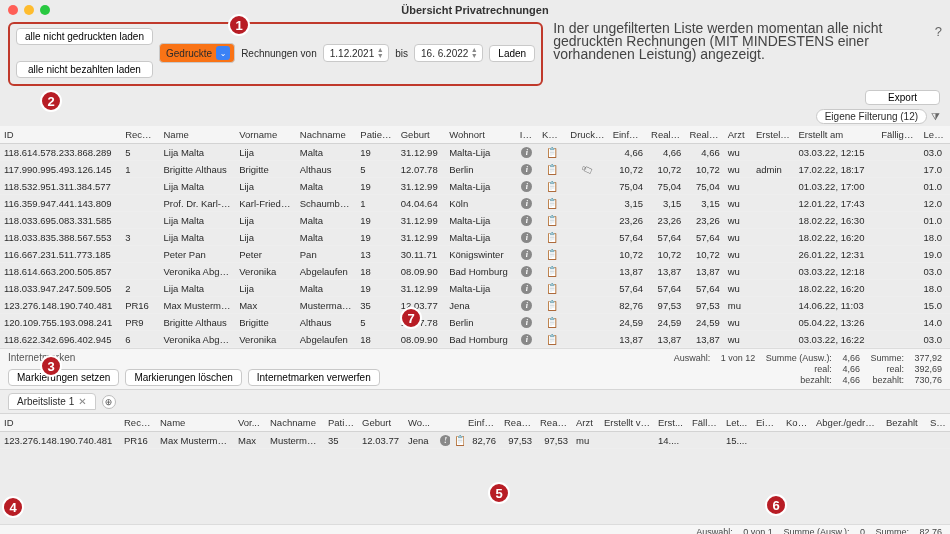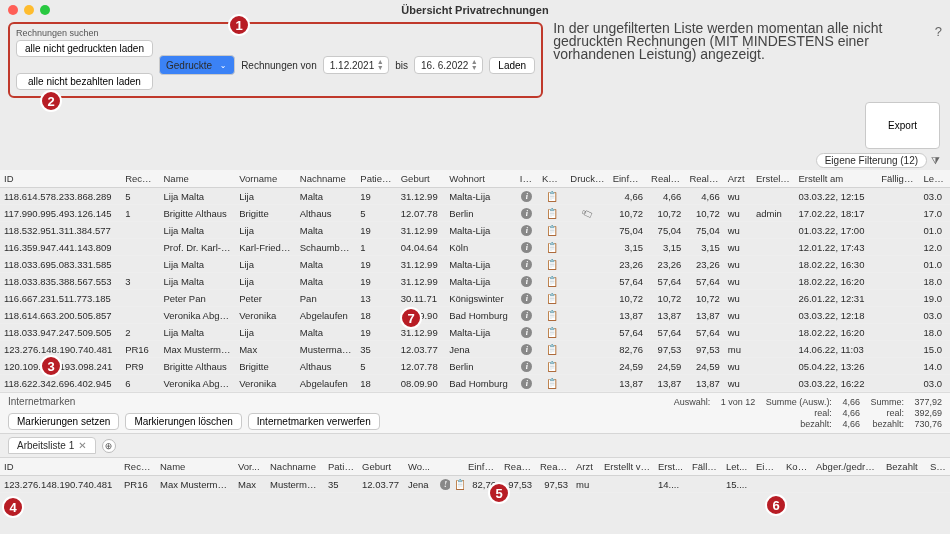--- a/index.html
+++ b/index.html
@@ -44,21 +44,21 @@
   .searchbox-row { display: flex; align-items: center; gap: 6px; }
   .btnstack { display: flex; flex-direction: column; gap: 16px; }
   .btn {
     background: #fff;
     border: 1px solid #c9c9c9;
     border-radius: 4px;
     padding: 2px 8px;
     font-size: 10px;
     cursor: pointer;
   }
-  .select { display: inline-flex; align-items: center; background: #3b82f6; border: 1px solid #c9c9c9; border-radius: 4px; padding: 2px 4px 2px 6px; font-size: 10px; }
+  .select { display: inline-flex; align-items: center; background: #f97316; border: 1px solid #c9c9c9; border-radius: 4px; padding: 2px 4px 2px 6px; font-size: 10px; }
   .select .caret { background: #3b82f6; color: #fff; border-radius: 3px; width: 14px; height: 14px; display: inline-flex; align-items: center; justify-content: center; margin-left: 4px; font-size: 8px; }
   .dateinput { background: #fff; border: 1px solid #c9c9c9; border-radius: 4px; padding: 2px 6px; font-size: 10px; display: inline-flex; align-items: center; gap: 4px; }
   .spinner { color: #888; font-size: 8px; line-height: 6px; display: flex; flex-direction: column; }
   .infotext { font-size: 14px; color: #444; flex: 1; line-height: 13px; }
   .help-icon { font-size: 13px; color: #666; align-self: flex-start; margin-top: 2px; }
   .exportrow { display: flex; justify-content: flex-end; padding: 0 10px 2px 0; gap: 4px; align-items: center; }
   .filter-btn { display: inline-flex; align-items: center; gap: 4px; background: #fff; border: 1px solid #c9c9c9; border-radius: 10px; padding: 1px 8px; font-size: 10px; }
   .funnel { font-size: 10px; color: #666; }
   .table-wrap { overflow-x: hidden; }
   table { border-collapse: collapse; width: 100%; table-layout: fixed; }
@@ -97,21 +97,20 @@
   <div class="traffic">
     <span class="tl-close"></span>
     <span class="tl-min"></span>
     <span class="tl-max"></span>
   </div>
   <div class="title">Übersicht Privatrechnungen</div>
 </div>
 
 <div class="toprow">
   <div class="searchbox">
-    <div class="searchbox-title">Rechnungen suchen</div>
     <div class="searchbox-row">
       <div class="btnstack">
         <button class="btn">alle nicht gedruckten laden</button>
         <button class="btn">alle nicht bezahlten laden</button>
       </div>
       <div class="select">
         <span>Gedruckte</span>
         <span class="caret">⌄</span>
       </div>
       <span>Rechnungen von</span>
@@ -131,21 +130,21 @@
           </span>
       </div>
       <button class="btn">Laden</button>
     </div>
   </div>
   <div class="infotext">In der ungefilterten Liste werden momentan alle nicht gedruckten Rechnungen (MIT MINDESTENS einer vorhandenen Leistung) angezeigt.</div>
   <div class="help-icon">?</div>
 </div>
 
 <div class="exportrow">
-  <button class="btn" style="padding:17px 22px">Export</button>
+  <button class="btn" style="padding:1px 22px">Export</button>
 </div>
 <div class="exportrow" style="padding-top:2px">
   <span class="filter-btn">
     <span>Eigene Filterung (12)</span>
   </span>
   <span class="funnel">⧩</span>
 </div>
 
 <div class="table-wrap">
 <table id="main-table">

